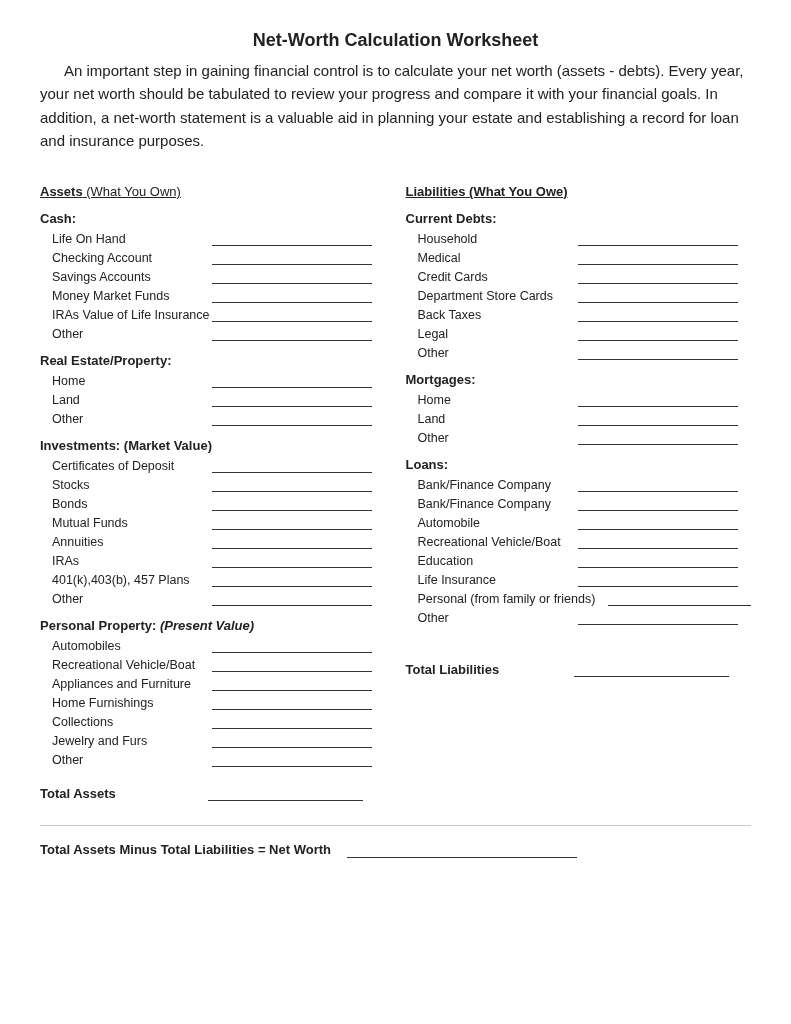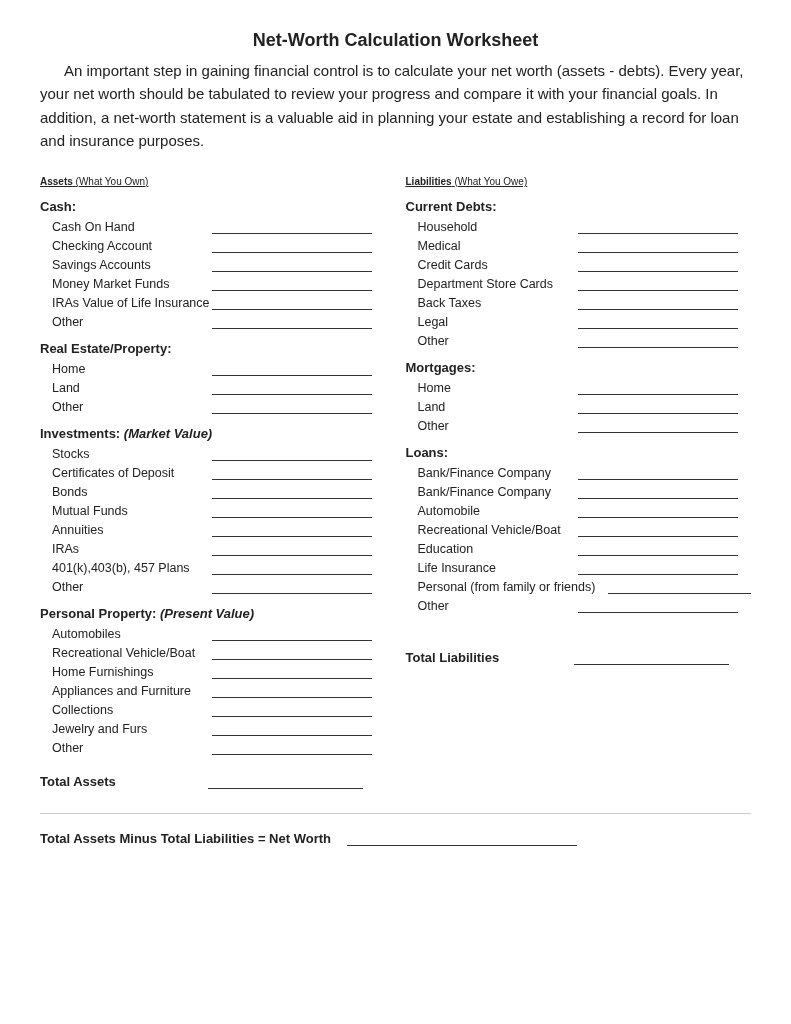--- a/index.html
+++ b/index.html
@@ -37,22 +37,22 @@
     .col:last-child { padding-right: 0; padding-left: 10px; }
 
     .section-header {
       font-weight: bold;
       font-size: 13px;
       margin-bottom: 4px;
       margin-top: 14px;
     }
     .section-header.underline {
       text-decoration: underline;
-      font-size: 10px;
-      margin-top: 4px;
+      font-size: 13px;
+      margin-top: 12px;
     }
     .field-row {
       display: flex;
       align-items: flex-end;
       margin-bottom: 3px;
       padding-left: 12px;
     }
     .field-label {
       font-size: 12.5px;
       min-width: 160px;
@@ -87,21 +87,21 @@
       width: 155px;
       height: 16px;
       margin-left: 8px;
     }
 
     .net-worth-section {
       margin-top: 24px;
       border-top: 1px solid #ccc;
       padding-top: 16px;
       display: flex;
-      align-items: center;
+      align-items: flex-start;
       gap: 16px;
     }
     .net-worth-label {
       font-weight: bold;
       font-size: 13px;
     }
     .net-worth-line {
       border-bottom: 1px solid #333;
       width: 230px;
       height: 16px;
@@ -117,21 +117,21 @@
 <div class="columns">
 
   <div class="col">
     <div class="section-header underline">
       <span>Assets</span>
       <span style="text-decoration:none; font-weight:normal;"> </span><span style="text-decoration:none; font-weight:normal;">(What You Own)</span>
     </div>
 
     <div class="subsection-header">Cash:</div>
     <div class="field-row">
-      <span class="field-label">Cash On Hand</span>
+      <span class="field-label">Life On Hand</span>
       <div class="field-line"></div>
     </div>
     <div class="field-row">
       <span class="field-label">Checking Account</span>
       <div class="field-line"></div>
     </div>
     <div class="field-row">
       <span class="field-label">Savings Accounts</span>
       <div class="field-line"></div>
     </div>
@@ -156,28 +156,28 @@
     <div class="field-row">
       <span class="field-label">Land</span>
       <div class="field-line"></div>
     </div>
     <div class="field-row">
       <span class="field-label">Other</span>
       <div class="field-line"></div>
     </div>
 
     <div class="subsection-header">
-      Investments: <span style="font-style:italic;">(Market Value)</span>
+      Investments: <span style="">(Market Value)</span>
+    </div>
+    <div class="field-row">
+      <span class="field-label">Certificates of Deposit</span>
+      <div class="field-line"></div>
     </div>
     <div class="field-row">
       <span class="field-label">Stocks</span>
-      <div class="field-line"></div>
-    </div>
-    <div class="field-row">
-      <span class="field-label">Certificates of Deposit</span>
       <div class="field-line"></div>
     </div>
     <div class="field-row">
       <span class="field-label">Bonds</span>
       <div class="field-line"></div>
     </div>
     <div class="field-row">
       <span class="field-label">Mutual Funds</span>
       <div class="field-line"></div>
     </div>
@@ -203,25 +203,25 @@
     </div>
     <div class="field-row">
       <span class="field-label">Automobiles</span>
       <div class="field-line"></div>
     </div>
     <div class="field-row">
       <span class="field-label">Recreational Vehicle/Boat</span>
       <div class="field-line"></div>
     </div>
     <div class="field-row">
+      <span class="field-label">Appliances and Furniture</span>
+      <div class="field-line"></div>
+    </div>
+    <div class="field-row">
       <span class="field-label">Home Furnishings</span>
-      <div class="field-line"></div>
-    </div>
-    <div class="field-row">
-      <span class="field-label">Appliances and Furniture</span>
       <div class="field-line"></div>
     </div>
     <div class="field-row">
       <span class="field-label">Collections</span>
       <div class="field-line"></div>
     </div>
     <div class="field-row">
       <span class="field-label">Jewelry and Furs</span>
       <div class="field-line"></div>
     </div>
@@ -232,21 +232,21 @@
 
     <div class="total-row">
       <span class="total-label">Total Assets</span>
       <div class="total-line"></div>
     </div>
   </div>
 
   <div class="col">
     <div class="section-header underline">
       <span>Liabilities</span>
-      <span style="text-decoration:none; font-weight:normal;"> </span><span style="text-decoration:none; font-weight:normal;">(What You Owe)</span>
+      <span style="text-decoration:none; font-weight:normal;"> </span><span style="text-decoration:none; font-weight:bold;">(What You Owe)</span>
     </div>
 
     <div class="subsection-header">Current Debts:</div>
     <div class="field-row">
       <span class="field-label">Household</span>
       <div class="field-line"></div>
     </div>
     <div class="field-row">
       <span class="field-label">Medical</span>
       <div class="field-line"></div>

